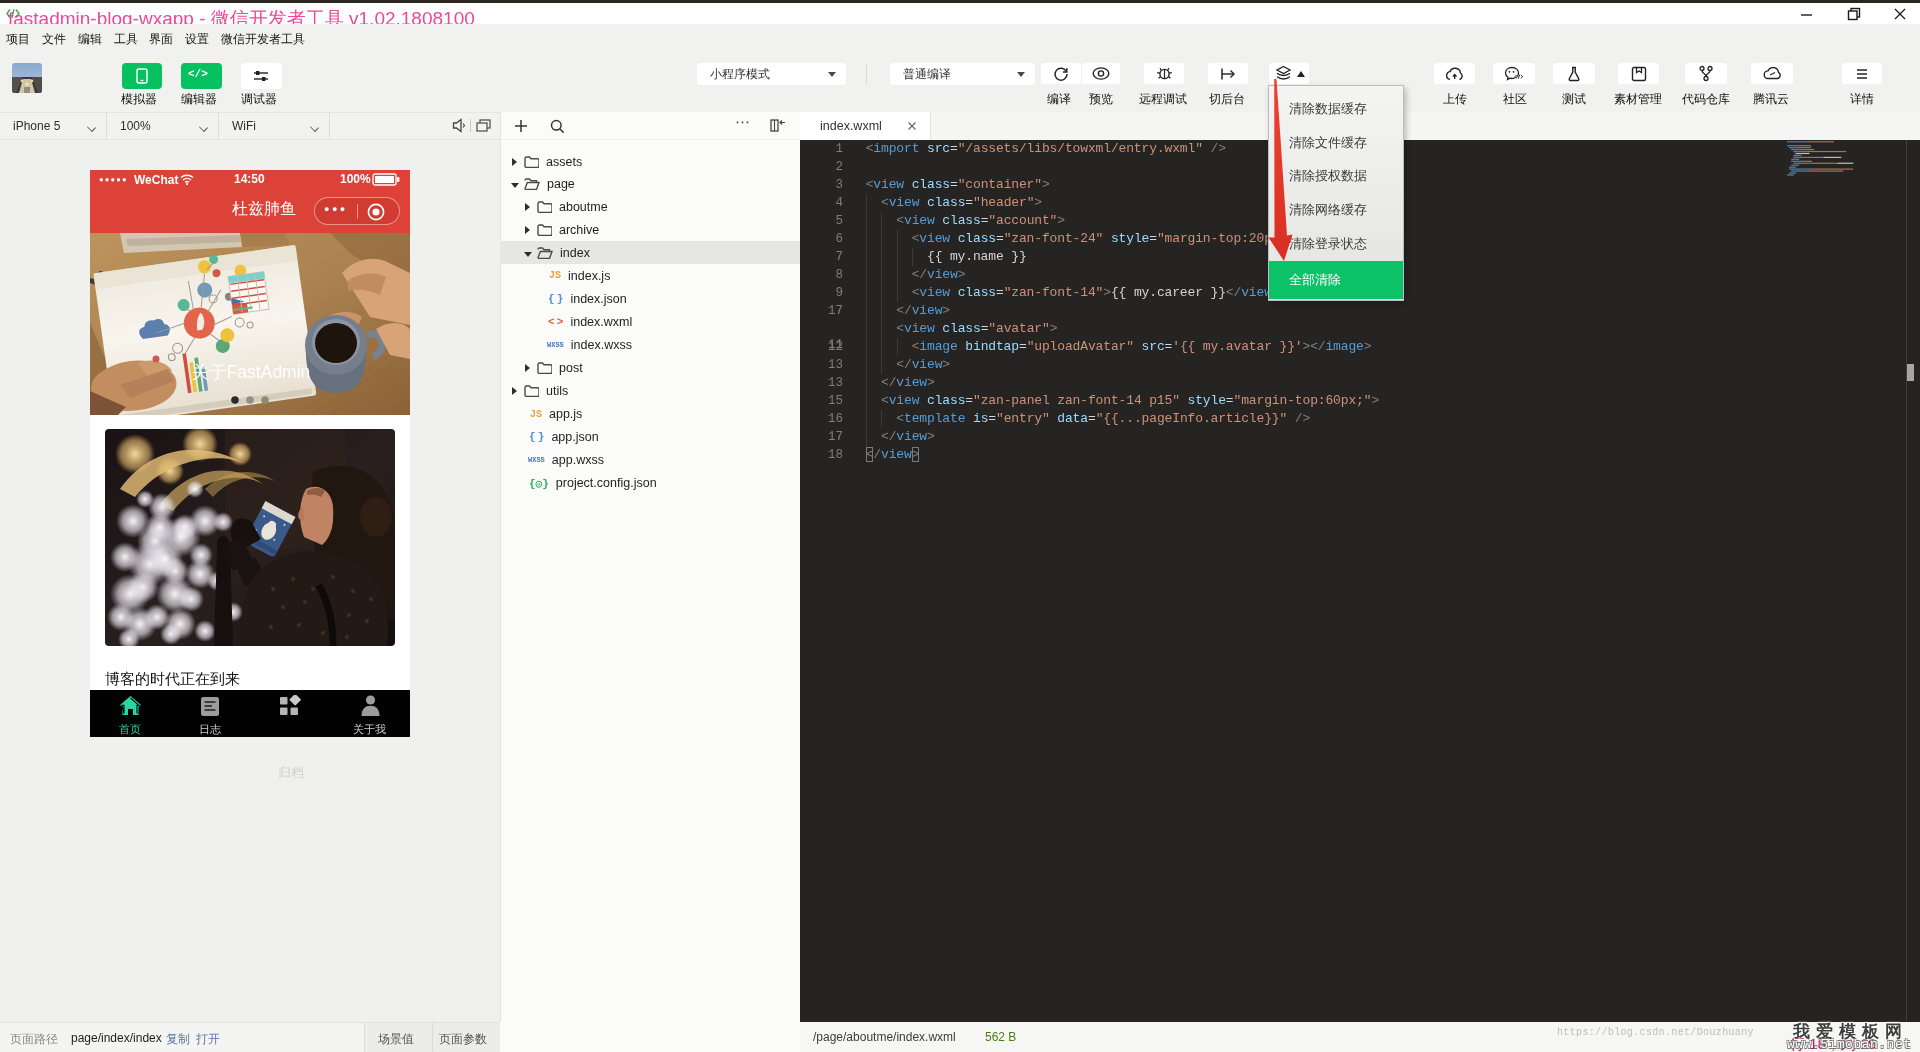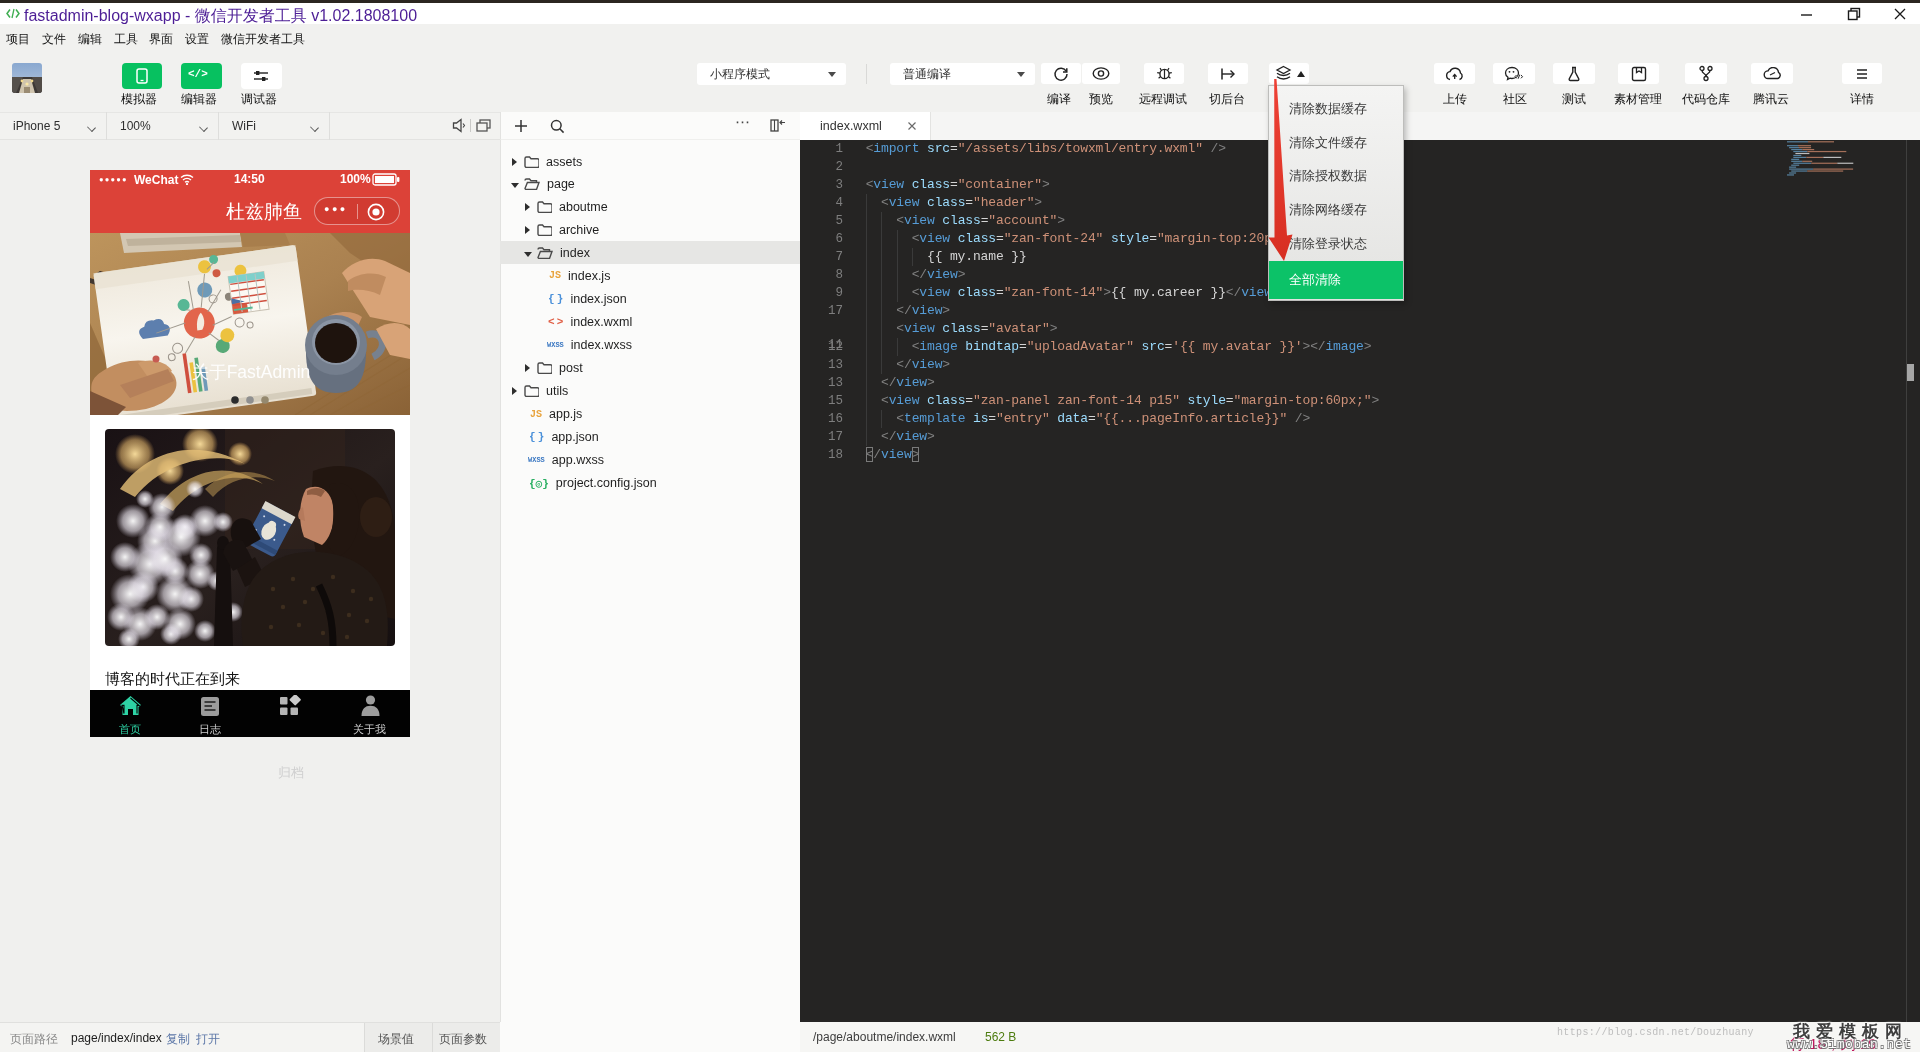--- a/index.html
+++ b/index.html
@@ -27,21 +27,21 @@
 </head>
 <body>
 
 <div class="abs" style="left:0;top:0;width:1920px;height:3px;background:#2b2620"></div>
 
 <div class="abs" style="left:0;top:3px;width:1920px;height:21px;background:#fff">
   <svg class="abs" style="left:6px;top:5px" width="14" height="11" viewBox="0 0 14 11">
       <path d="M4 1.5 L1 5.5 L4 9.5 M10 1.5 L13 5.5 L10 9.5" fill="none" stroke="#3fae52" stroke-width="1.5"></path>
       <line x1="8" y1="1" x2="6" y2="10" stroke="#3fae52" stroke-width="1.3"></line>
     </svg>
-  <span class="abs" style="left:24px;top:3px;font-size:16px;color:#4c1d95">fastadmin-blog-wxapp - 微信开发者工具 v1.02.1808100</span>
+  <span class="abs" style="left:8px;top:3px;font-size:19px;color:#ec4899">fastadmin-blog-wxapp - 微信开发者工具 v1.02.1808100</span>
   <svg class="abs" style="left:1800px;top:5px" width="14" height="14">
       <line x1="1" y1="7" x2="12" y2="7" stroke="#1a1a1a" stroke-width="1.4"></line>
     </svg>
   <svg class="abs" style="left:1847px;top:4px" width="15" height="15">
       <rect x="4" y="1.5" width="8.5" height="8.5" fill="none" stroke="#1a1a1a" stroke-width="1.4"></rect>
       <rect x="1.5" y="4" width="8.5" height="8.5" fill="#fff" stroke="#1a1a1a" stroke-width="1.4"></rect>
     </svg>
   <svg class="abs" style="left:1893px;top:4px" width="14" height="14">
       <path d="M2 2 L12 12 M12 2 L2 12" stroke="#1a1a1a" stroke-width="1.3"></path>
     </svg>
@@ -250,21 +250,21 @@
     </svg>
   <span class="abs" style="left:234px;top:172px;color:#fff;font-size:12px;font-weight:bold">14:50</span>
   <span class="abs" style="left:340px;top:172px;color:#fff;font-size:12px;font-weight:bold">100%</span>
   <svg class="abs" style="left:372px;top:173px" width="28" height="13" viewBox="0 0 28 13">
       <rect x="1" y="1" width="23" height="11" rx="2" fill="none" stroke="#fff" stroke-width="1.3"></rect>
       <rect x="3" y="3" width="19" height="7" fill="#fff"></rect>
       <rect x="25" y="4" width="2.4" height="5" rx="1" fill="#fff"></rect>
     </svg>
 
   <div class="abs" style="left:90px;top:190px;width:320px;height:43px;background:#dc4238"></div>
-  <span class="abs" style="left:90px;top:199px;width:348px;text-align:center;color:#fff;font-size:19px">杜兹肺鱼</span>
+  <span class="abs" style="left:90px;top:199px;width:348px;text-align:center;color:#fff;font-size:16px">杜兹肺鱼</span>
   <div class="abs" style="left:314px;top:197px;width:86px;height:28px;border:1px solid rgba(255,255,255,.45);border-radius:14px;background:rgba(190,45,38,.35)">
     <span class="abs" style="left:9px;top:6px;color:#fff;font-size:9px;letter-spacing:2.5px">●●●</span>
     <div class="abs" style="left:42px;top:6px;width:1px;height:15px;background:rgba(255,255,255,.45)"></div>
     <svg class="abs" style="left:52px;top:4.5px" width="18" height="18" viewBox="0 0 18 18">
         <circle cx="9" cy="9" r="7.6" fill="none" stroke="#fff" stroke-width="1.6"></circle>
         <circle cx="9" cy="9" r="3.6" fill="#fff"></circle>
       </svg>
   </div>
 
   <svg class="abs" style="left:90px;top:233px" width="320" height="182" viewBox="0 0 320 182">

